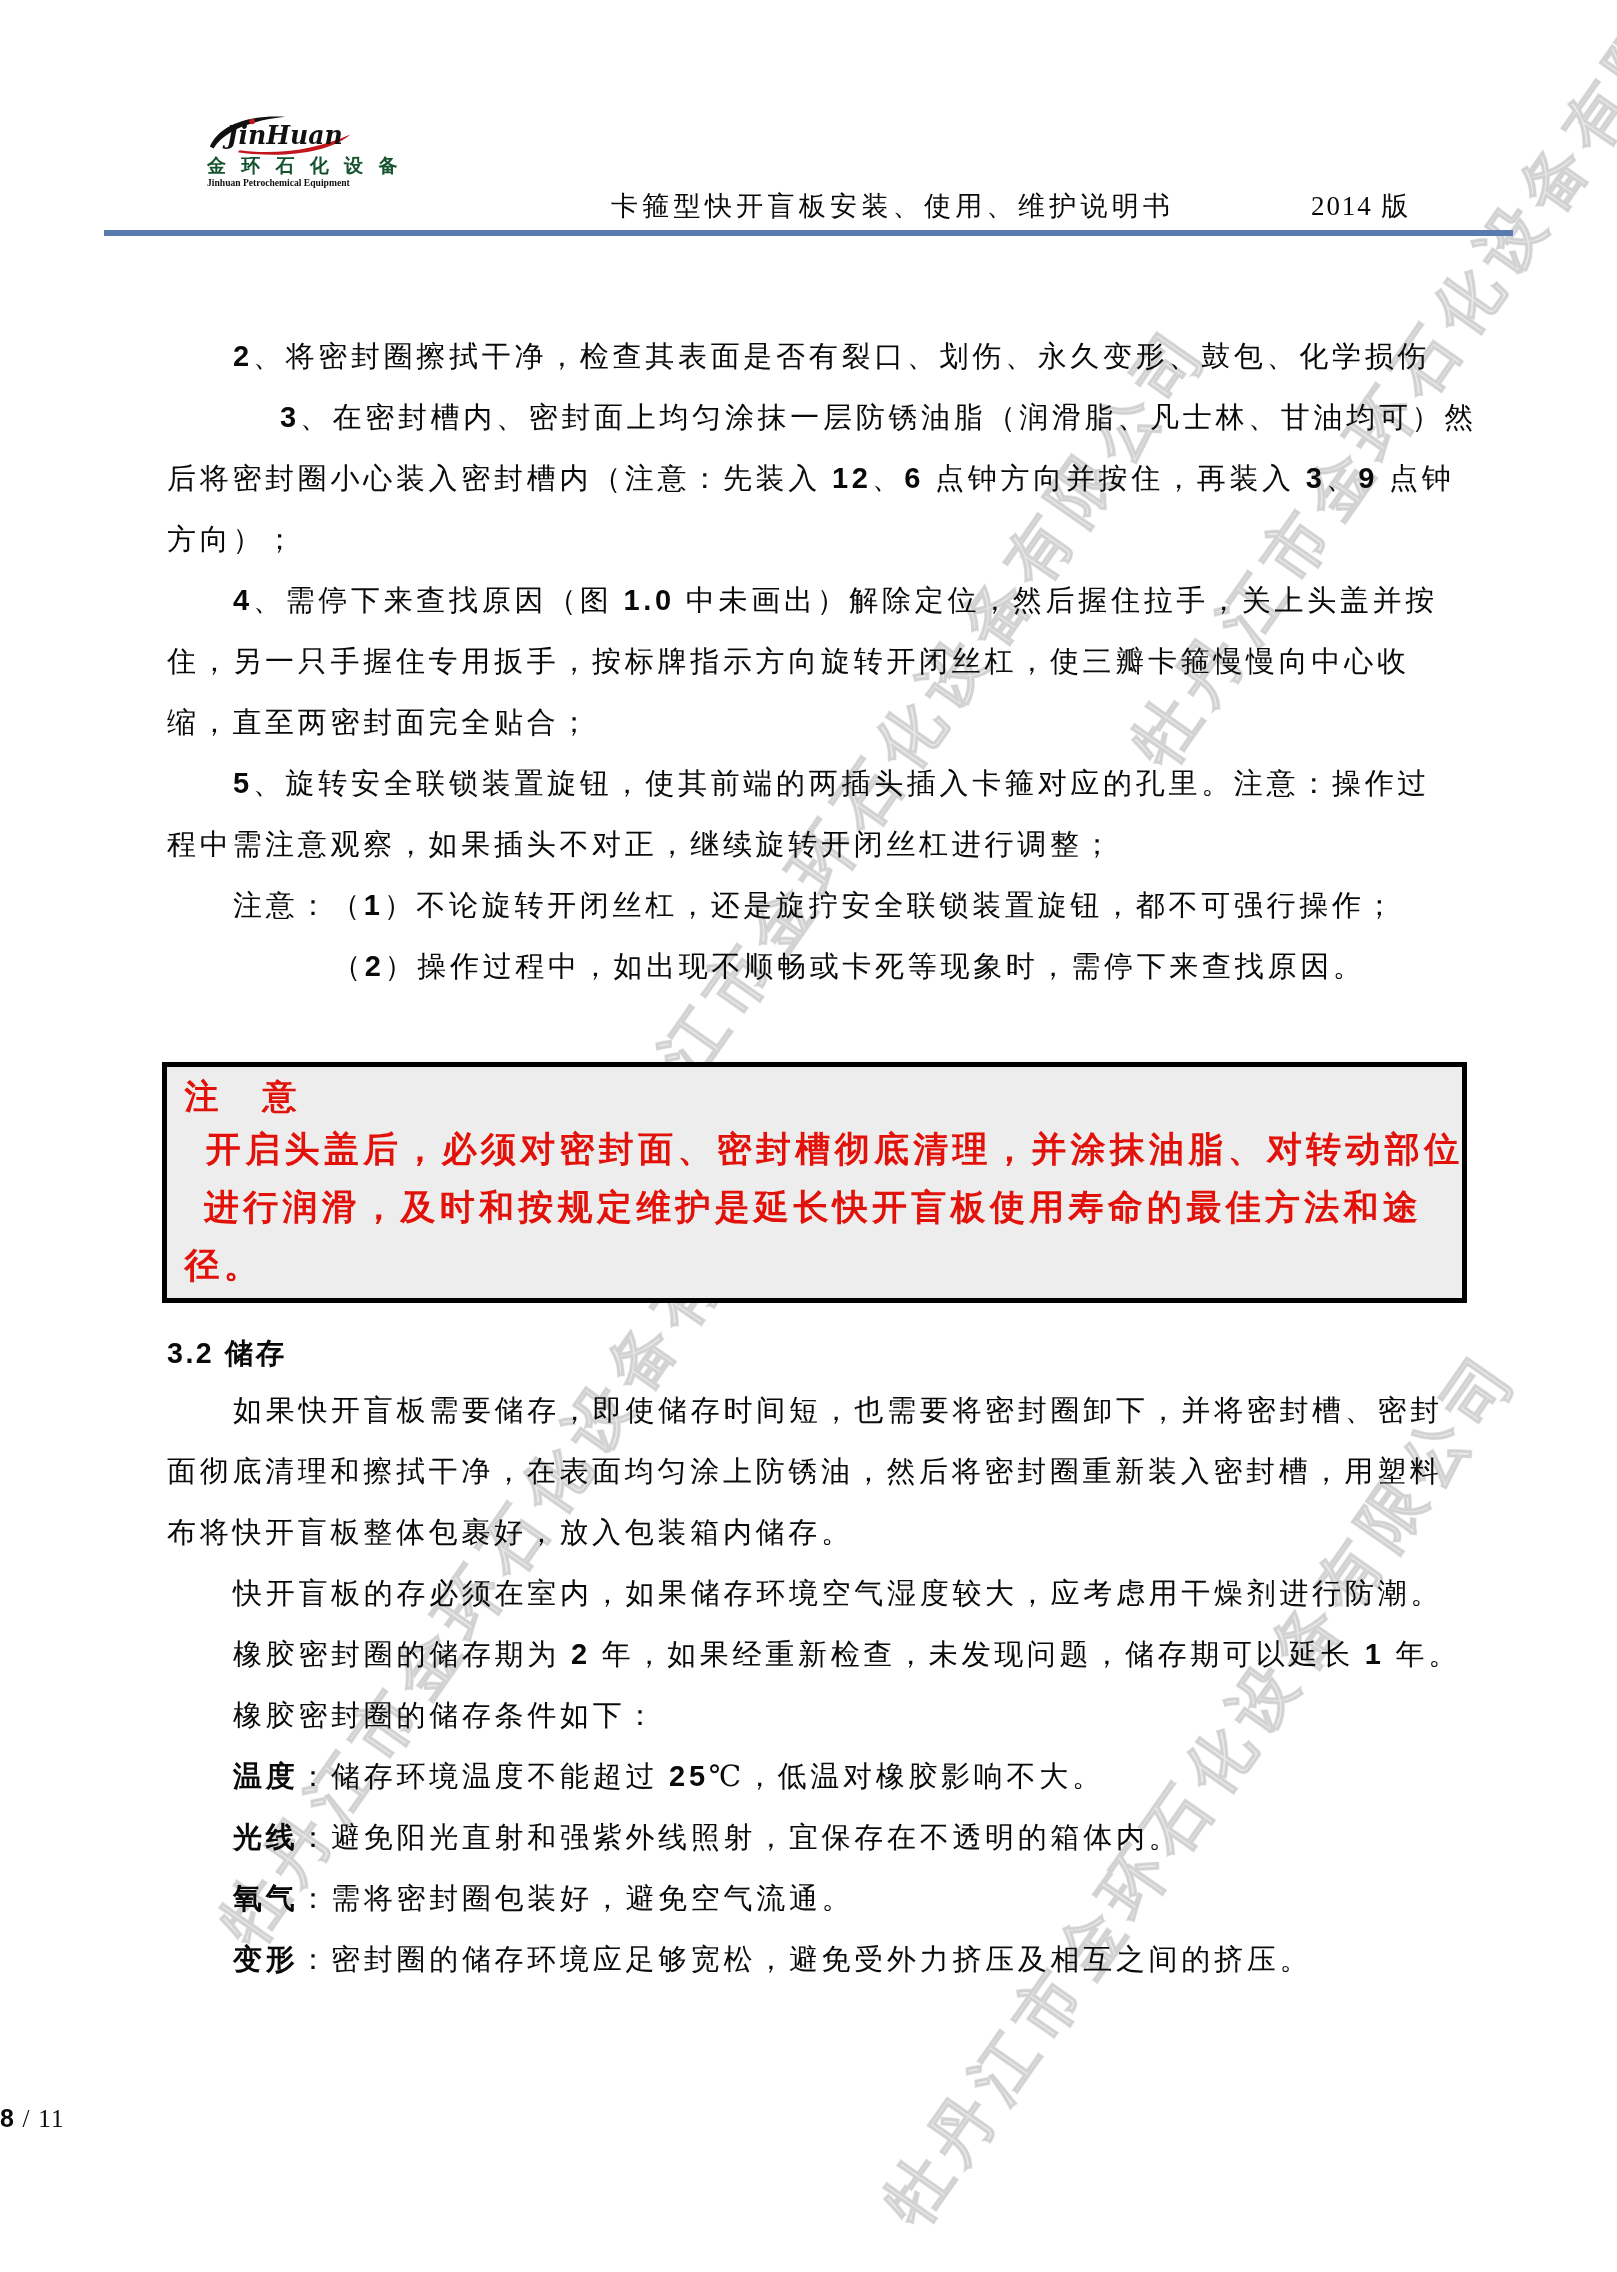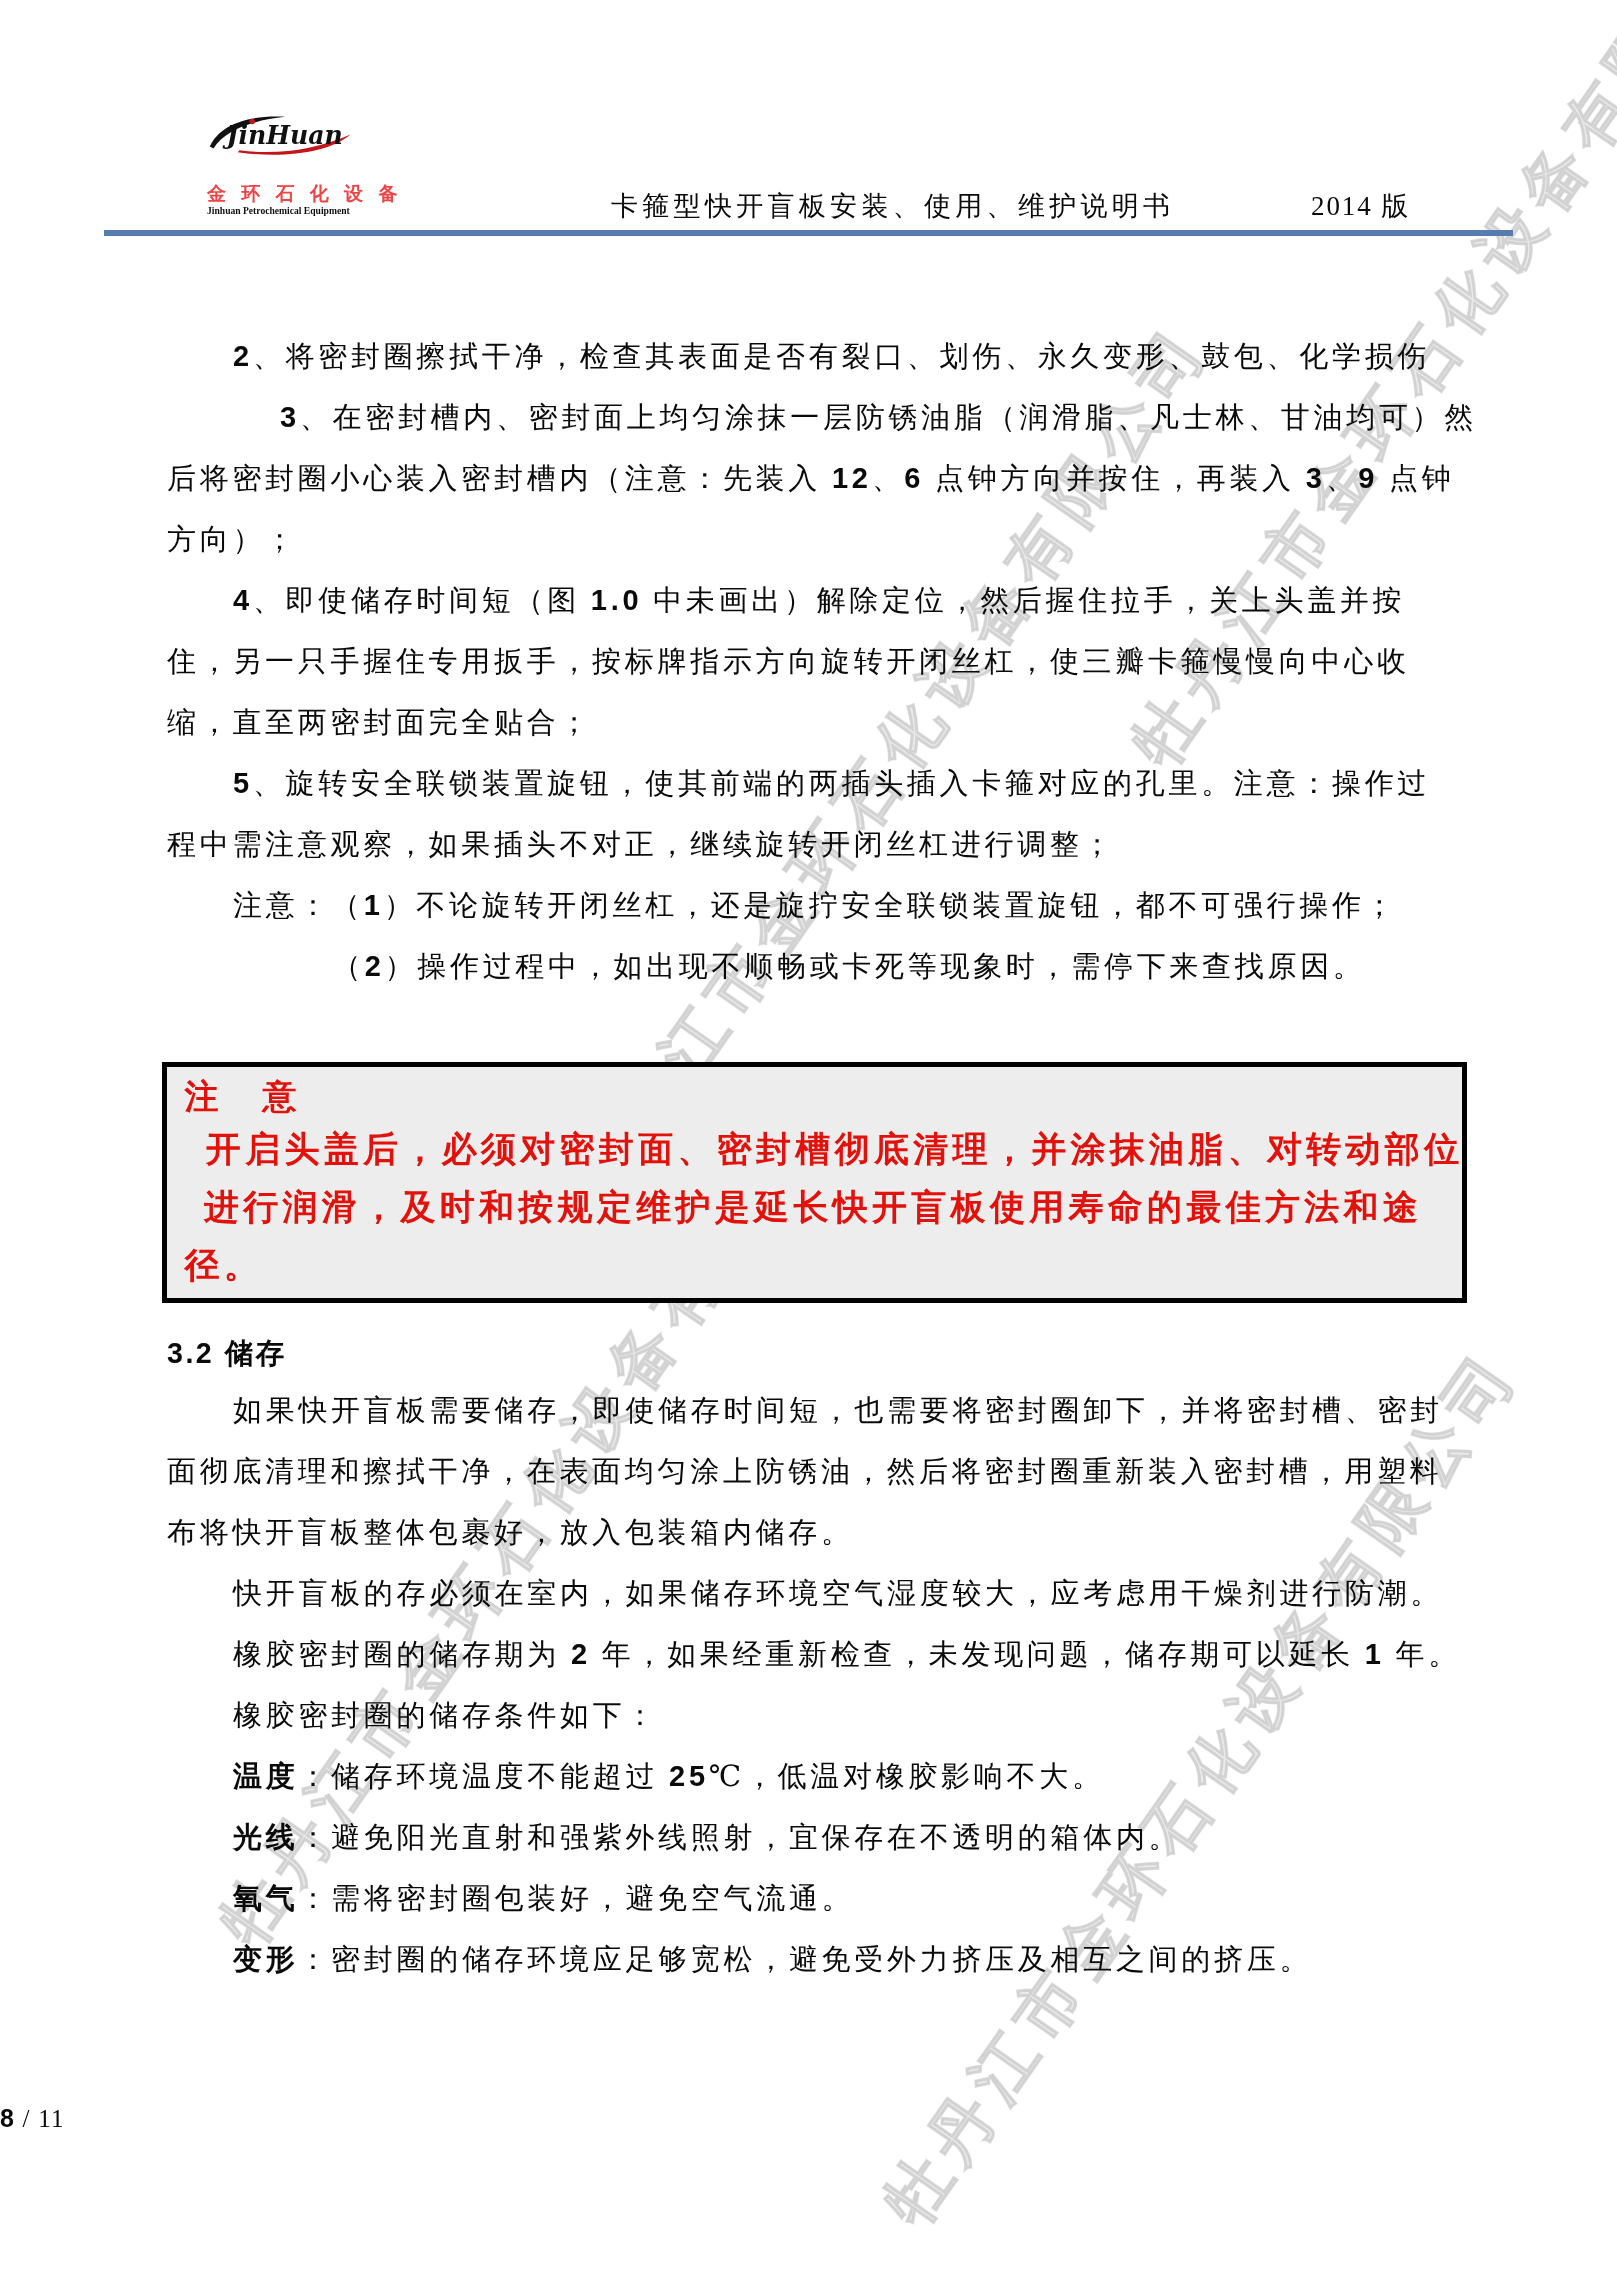--- a/index.html
+++ b/index.html
@@ -30,21 +30,21 @@
   .wm2 { left:236px;  top:1893px; }
   .wm3 { left:900px; top:2173px; }
   .wm4 { left:1148px; top:714px; }
 
   
   .logo { position:absolute; left:207px; top:114px; width:149px; }
   .logo svg { display:block; }
   .logo-cn {
     font-family:"Liberation Sans","DejaVu Sans",sans-serif;
     font-weight:700; font-size:19px; letter-spacing:5px;
-    white-space:nowrap; line-height:22.3px; color:#ef4444;margin-top:28px;
+    white-space:nowrap; line-height:22.3px; color:#14532d;
   }
   .logo-en {
     font-family:"Liberation Serif","DejaVu Serif",serif;
     font-weight:700; font-size:9.6px; line-height:11.8px;
     white-space:nowrap; color:#111;
   }
   .doc-title {
     position:absolute; left:611px; top:188px;
     font-size:27px; letter-spacing:4.3px; white-space:nowrap;
   }
@@ -133,21 +133,21 @@
     <div class="rule" style="background: rgb(88, 124, 176);"></div>
   </div>
 
   <div class="content">
 
     <div class="body-lines part1">
         <div class="tline" style="padding-left: calc(2 * var(--pitch, 1em));"><span class="run r-num">2</span><span class="run">、将密封圈擦拭干净，检查其表面是否有裂口、划伤、永久变形、鼓包、化学损伤</span></div>
         <div class="tline" style="padding-left: calc(2 * var(--pitch, 1em)); text-align: right;"><span class="run r-num">3</span><span class="run">、在密封槽内、密封面上均匀涂抹一层防锈油脂（润滑脂、凡士林、甘油均可）然</span></div>
         <div class="tline"><span class="run">后将密封圈小心装入密封槽内（注意：先装入 </span><span class="run r-num">12</span><span class="run">、</span><span class="run r-num">6</span><span class="run"> 点钟方向并按住，再装入 </span><span class="run r-num">3</span><span class="run">、</span><span class="run r-num">9</span><span class="run"> 点钟</span></div>
         <div class="tline"><span class="run">方向）；</span></div>
-        <div class="tline" style="padding-left: calc(2 * var(--pitch, 1em));"><span class="run r-num">4</span><span class="run">、即使储存时间短（图 </span><span class="run r-num">1.0</span><span class="run"> 中未画出）解除定位，然后握住拉手，关上头盖并按</span></div>
+        <div class="tline" style="padding-left: calc(2 * var(--pitch, 1em));"><span class="run r-num">4</span><span class="run">、需停下来查找原因（图 </span><span class="run r-num">1.0</span><span class="run"> 中未画出）解除定位，然后握住拉手，关上头盖并按</span></div>
         <div class="tline"><span class="run">住，另一只手握住专用扳手，按标牌指示方向旋转开闭丝杠，使三瓣卡箍慢慢向中心收</span></div>
         <div class="tline"><span class="run">缩，直至两密封面完全贴合；</span></div>
         <div class="tline" style="padding-left: calc(2 * var(--pitch, 1em));"><span class="run r-num">5</span><span class="run">、旋转安全联锁装置旋钮，使其前端的两插头插入卡箍对应的孔里。注意：操作过</span></div>
         <div class="tline"><span class="run">程中需注意观察，如果插头不对正，继续旋转开闭丝杠进行调整；</span></div>
         <div class="tline" style="padding-left: calc(2 * var(--pitch, 1em));"><span class="run">注意：（</span><span class="run r-num">1</span><span class="run">）不论旋转开闭丝杠，还是旋拧安全联锁装置旋钮，都不可强行操作；</span></div>
         <div class="tline" style="padding-left: calc(5 * var(--pitch, 1em));"><span class="run">（</span><span class="run r-num">2</span><span class="run">）操作过程中，如出现不顺畅或卡死等现象时，需停下来查找原因。</span></div>
       </div>
 
     <div class="notice-box" style="background: rgb(237, 237, 237); border-color: rgb(0, 0, 0); color: rgb(226, 18, 11);">
       <div class="notice-title">注　意</div>

